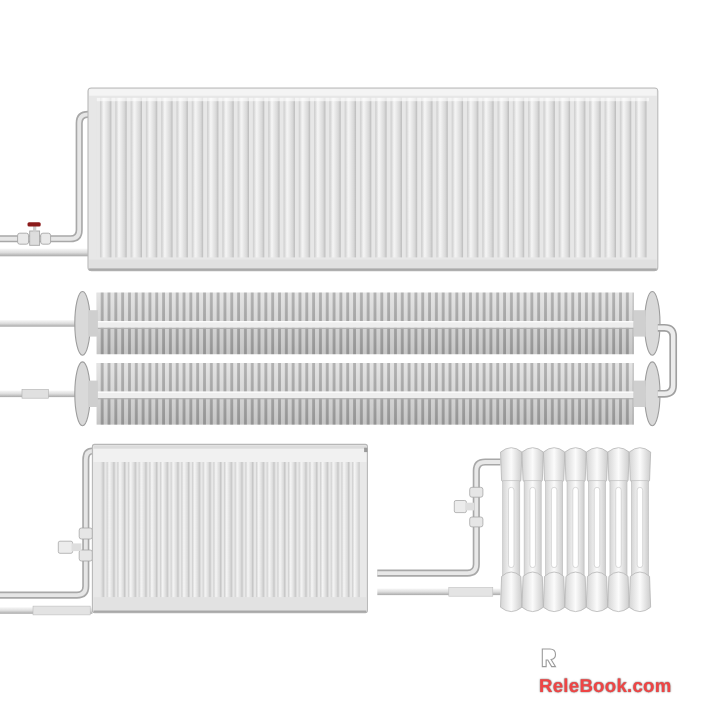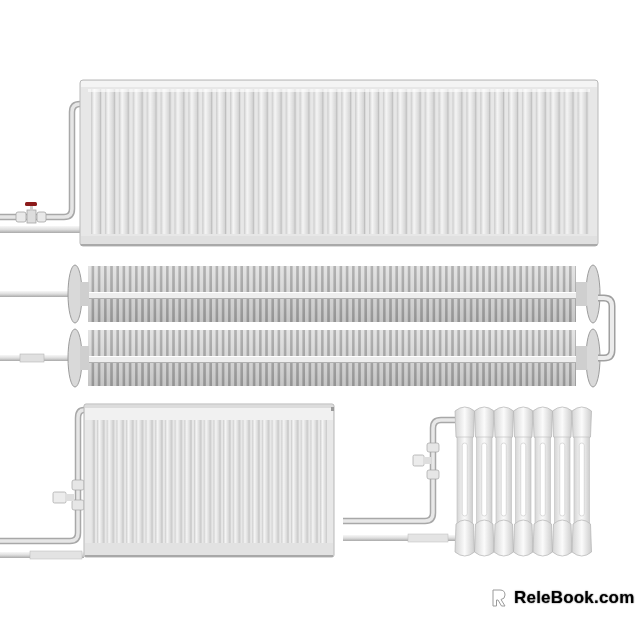--- a/index.html
+++ b/index.html
@@ -1,23 +1,24 @@
 <!DOCTYPE html>
 <html><head>
   <meta charset="utf-8">
   <style>
     html, body { margin: 0; padding: 0; background: #ffffff; }
     body { width: 640px; height: 640px; position: relative; overflow: hidden; font-family: "Liberation Sans", sans-serif; }
     svg { position: absolute; left: 0; top: 0; }
     .watermark {
       position: absolute; left: 490px; top: 588px;
       display: flex; gap: 6px;
-      color: #000000; font-size: 17px; font-weight: bold;
+      color: #ef4444; font-size: 17px; font-weight: bold;
       text-shadow: 0 0 1px #9a9a9a, 0 0 1px #9a9a9a, 0 0 2px #b0b0b0;
       letter-spacing: 0.2px;
+      flex-direction: column;
     }
     .wm-icon { width: 18px; height: 20px; }
   </style>
 </head>
 <body>
 
 <svg width="640" height="640" viewBox="0 0 640 640">
   <defs>
     <linearGradient id="pipeH" x1="0" y1="0" x2="0" y2="1">
       <stop offset="0" stop-color="#f7f7f7"></stop>

